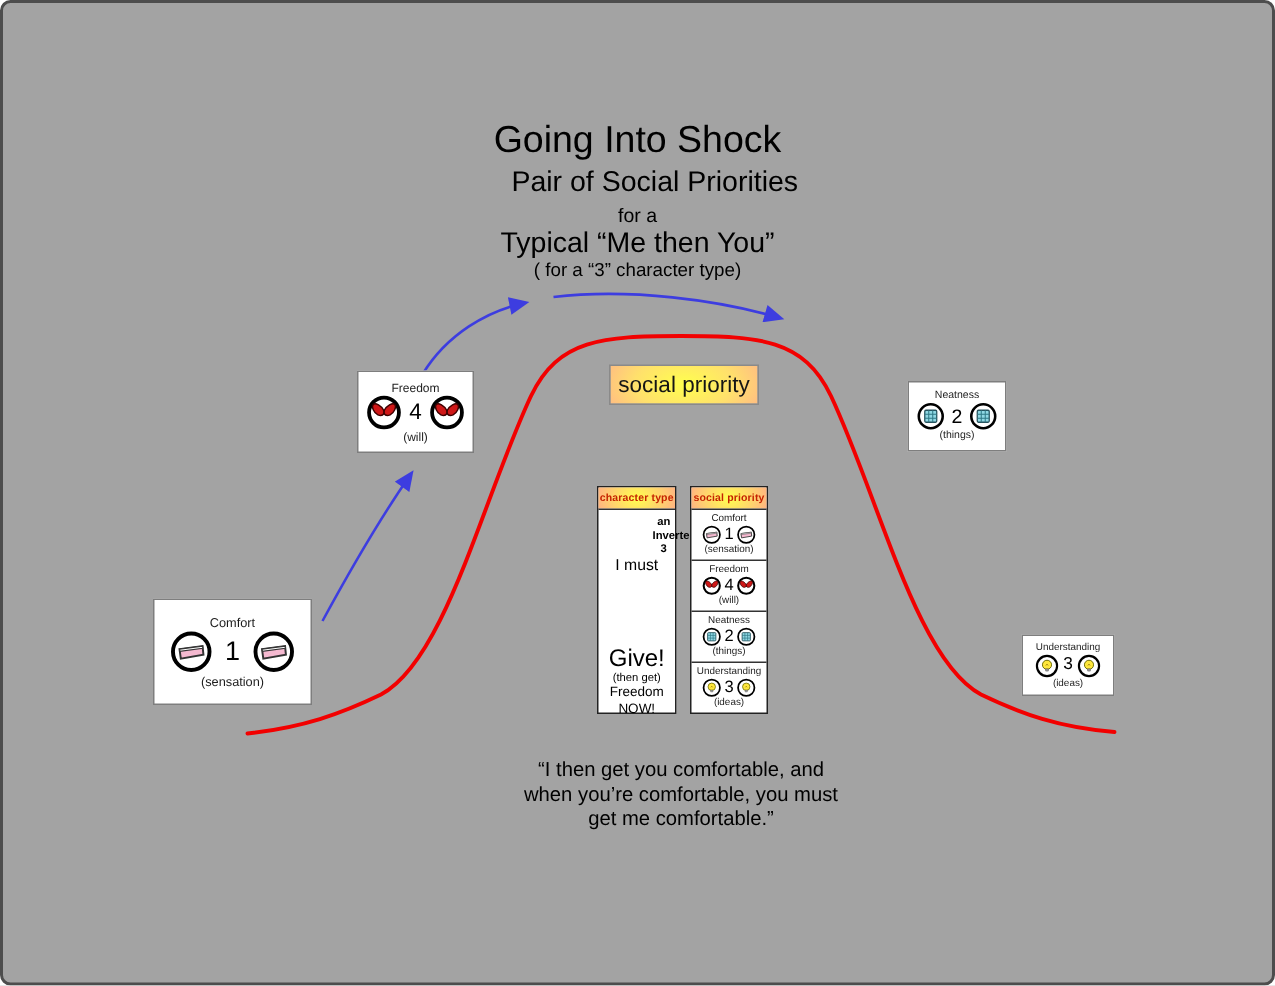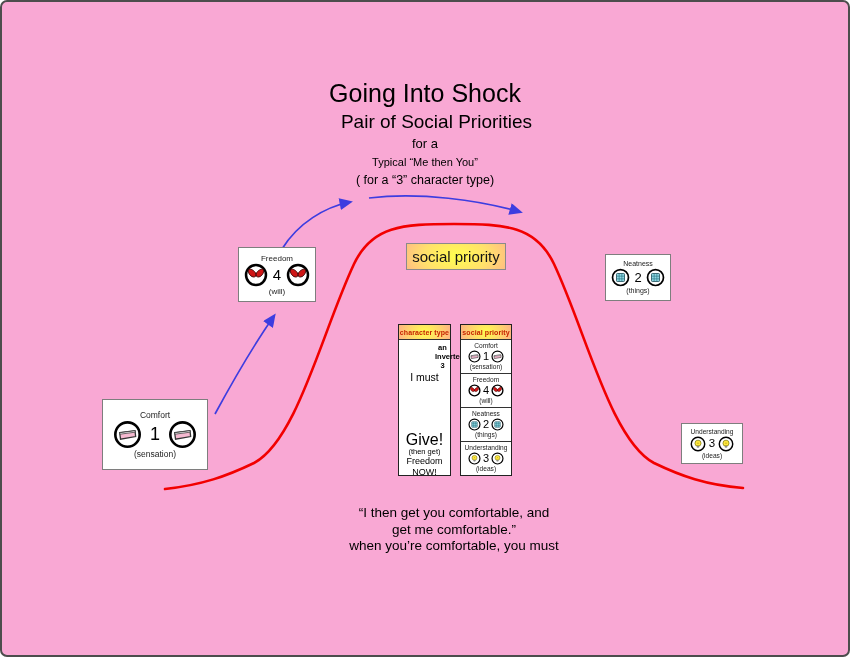--- a/index.html
+++ b/index.html
@@ -1,28 +1,28 @@
 <!DOCTYPE html>
 <html><head>
 <meta charset="utf-8">
 <style>
   html,body { margin:0; padding:0; background:#fff; }
   .frame {
     position:relative; width:850px; height:657px; box-sizing:border-box;
-    background:#f9a8d4; border:2px solid #4d4d4d; border-radius:7px; overflow:hidden;
+    background:#a3a3a3; border:2px solid #4d4d4d; border-radius:7px; overflow:hidden;
     font-family:"Liberation Sans", sans-serif; color:#000;
   }
   svg.overlay { position:absolute; left:0; top:0; width:850px; height:657px; pointer-events:none; }
 
   
   .title-block { position:absolute; left:0; right:0; top:76px; text-align:center; }
   .t1 { font-size:25px; line-height:30px; }
   .t2 { font-size:19px; line-height:27px;margin-left:23px; }
   .t3 { font-size:13px; line-height:18px; }
-  .t4 { font-size:11px; line-height:19px; }
+  .t4 { font-size:19px; line-height:19px; }
   .t5 { font-size:12.5px; line-height:16px; }
 
   
   .grad-big   { background: radial-gradient(ellipse 75% 160% at 50% 48%, #ffff4e 0%, #ffe06c 45%, #ffa095 100%); }
   .grad-head  { background: radial-gradient(ellipse 70% 190% at 50% 50%, #ffff4e 0%, #ffcf70 50%, #ff9a92 100%); }
 
   
   .pbox {
     position:absolute; box-sizing:border-box; background:#fff;
     border:1.4px solid #7e7e7e;
@@ -280,17 +280,17 @@
         <svg class="pic">
             <use href="#sym-bulb"></use>
           </svg>
       </div>
       <div class="sub">(ideas)</div>
     </div>
   </div>
 
   <div class="quote">
     <div>“I then get you comfortable, and</div>
+    <div>when you’re comfortable, you must</div>
     <div>get me comfortable.”</div>
-    <div>when you’re comfortable, you must</div>
   </div>
 
 </div>
 
 </body></html>

